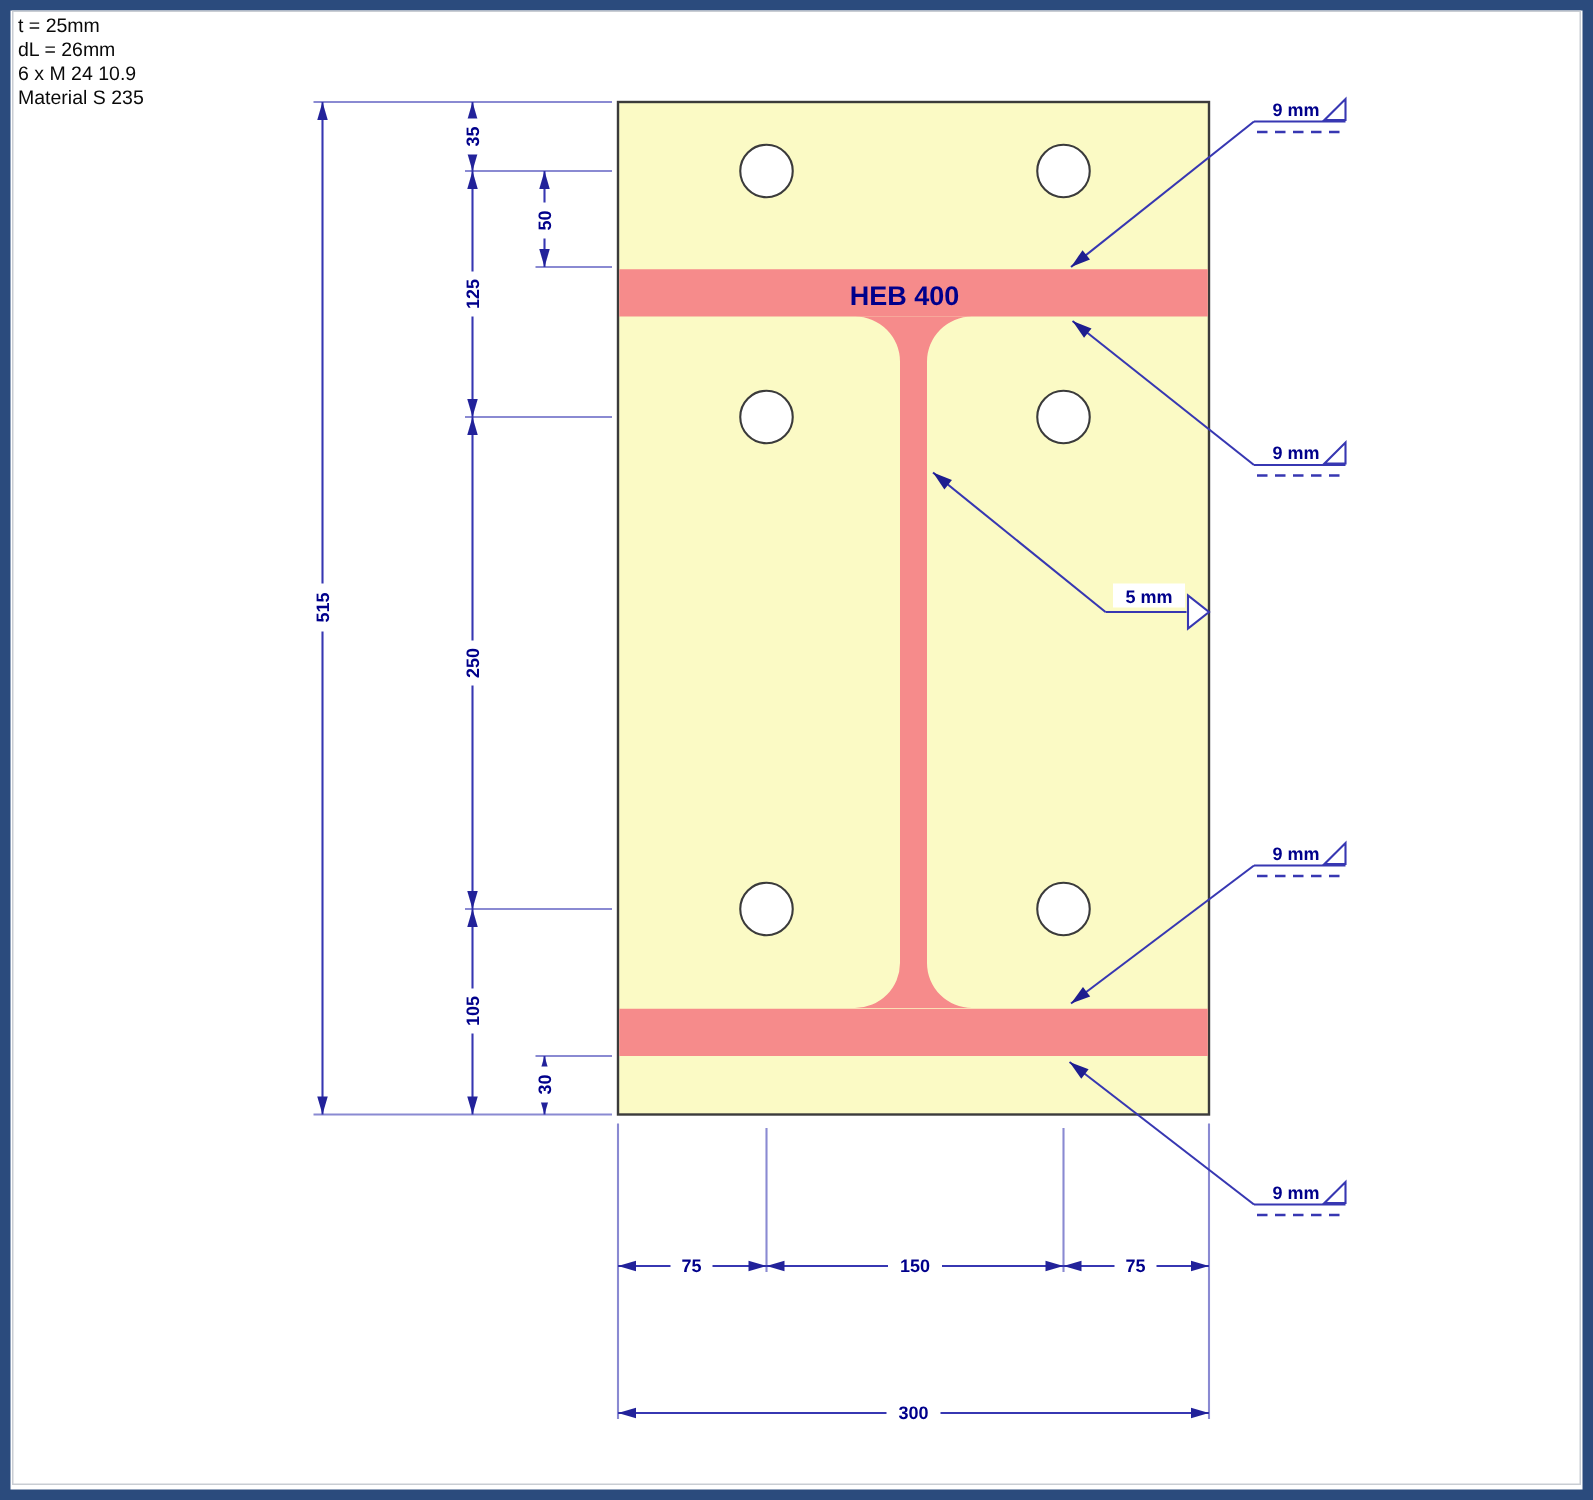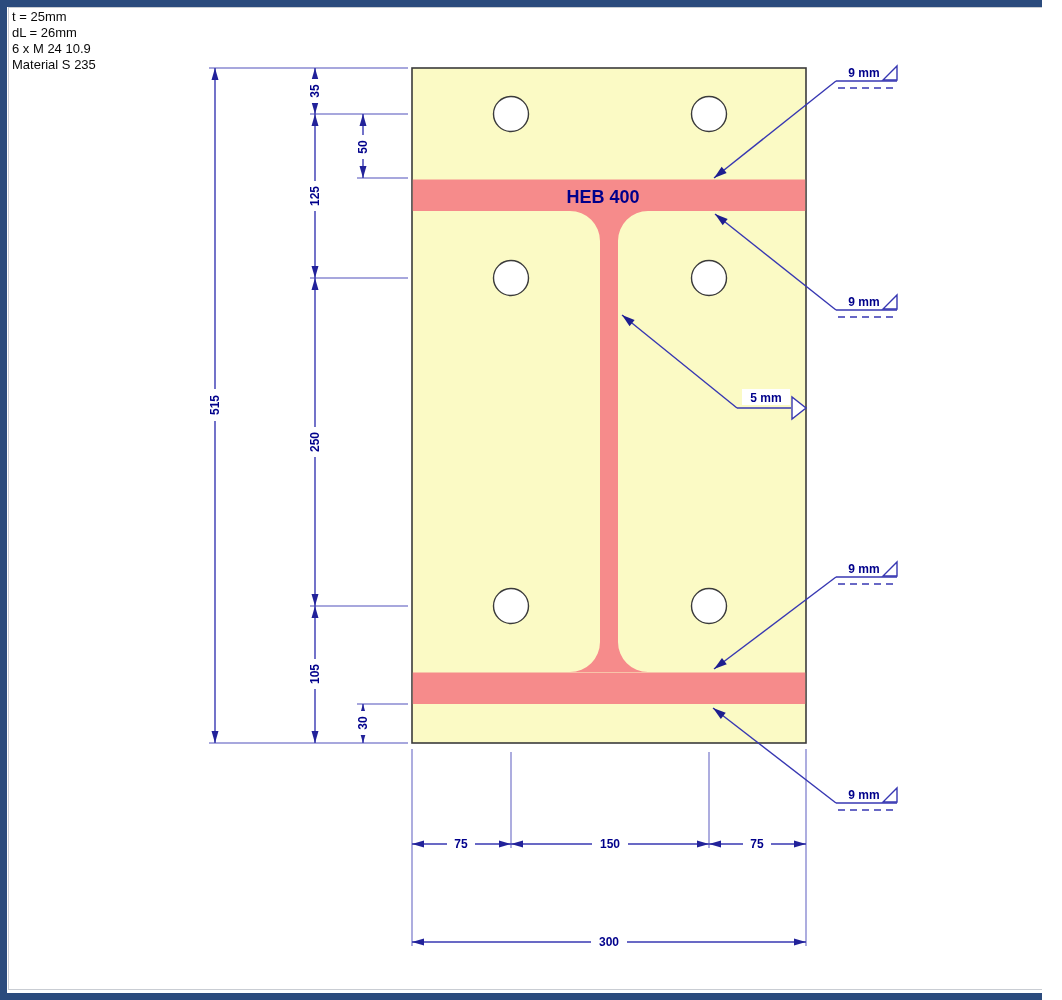--- a/index.html
+++ b/index.html
@@ -1,17 +1,17 @@
 <!DOCTYPE html>
 <html><head>
 <meta charset="utf-8">
 <style>
   html,body{margin:0;padding:0;background:#ffffff;}
   #stage{position:relative;width:1042px;height:1000px;background:#ffffff;overflow:hidden;
-         font-family:"Liberation Sans",sans-serif;}
+         font-family:"Liberation Sans",sans-serif;padding-left:20px;}
   svg{position:absolute;left:0;top:0;}
   .frame-outer{fill:none;stroke:#2B4B7D;stroke-width:7;}
   .frame-inner{fill:none;stroke:#C9CDD3;stroke-width:1;}
   .info-text{fill:#0a0a0a;font:13px "Liberation Sans",sans-serif;}
   .plate{stroke:#3b3b3b;stroke-width:1.6;}
   .beam-part{stroke:none;}
   .bolt-hole{fill:#ffffff;stroke:#3b3b3b;stroke-width:1.4;}
   .beam-label{fill:#00008B;font:700 18px "Liberation Sans",sans-serif;}
   .ext{stroke:#8A8AD2;stroke-width:1.4;fill:none;}
   .dim{stroke:#3737B2;stroke-width:1.4;fill:none;}

